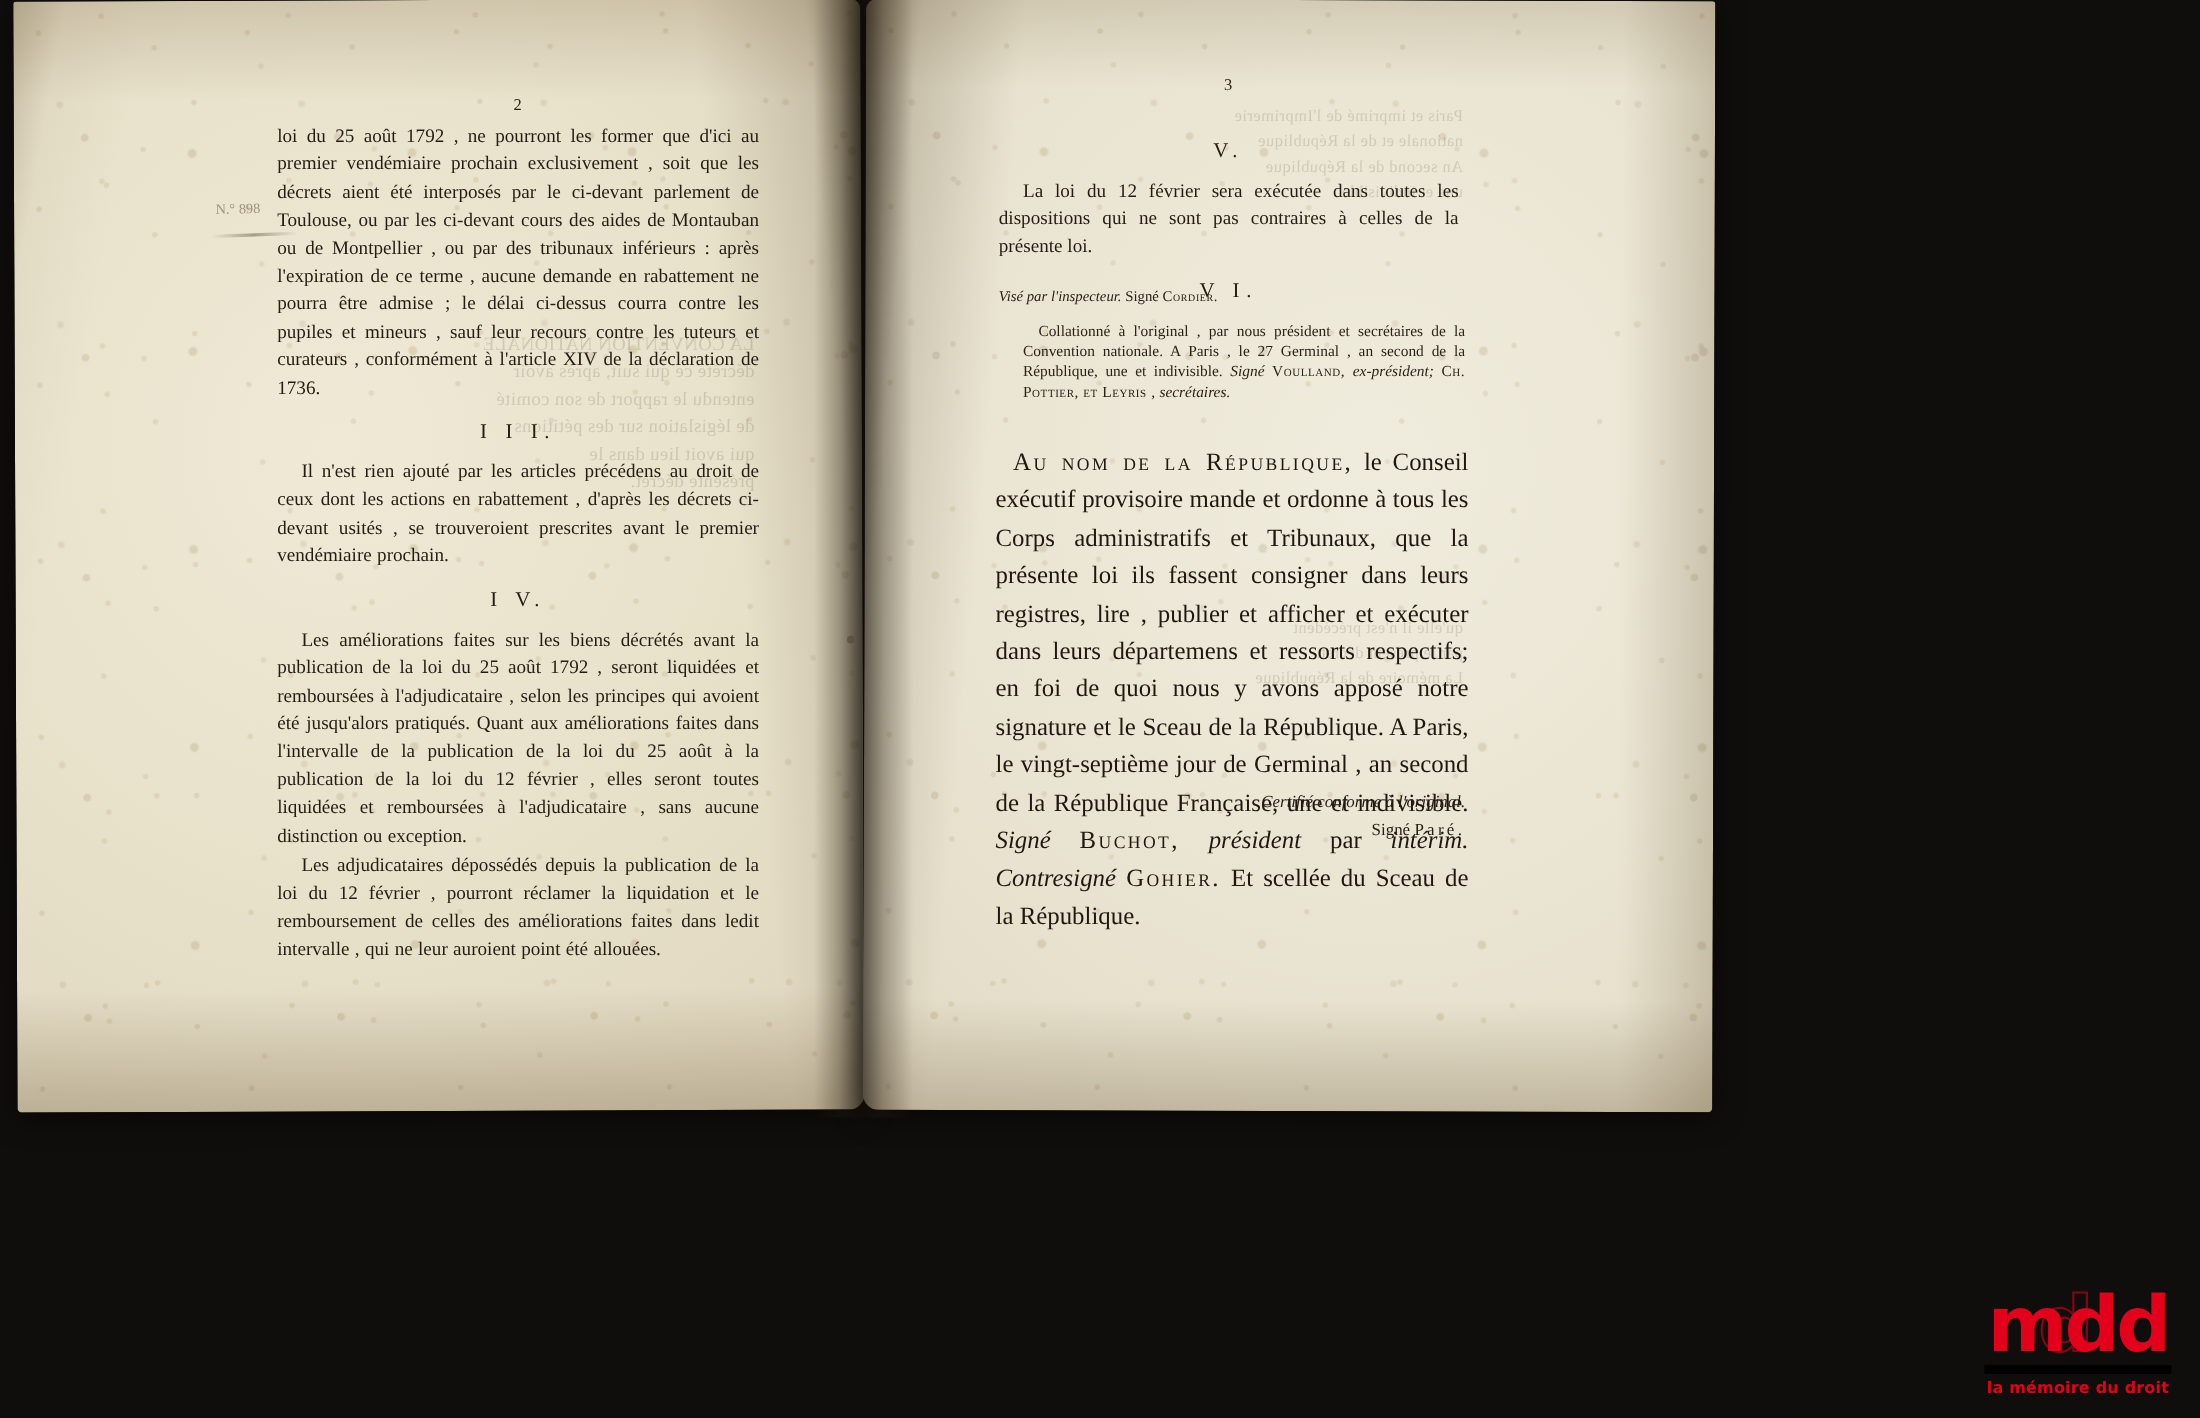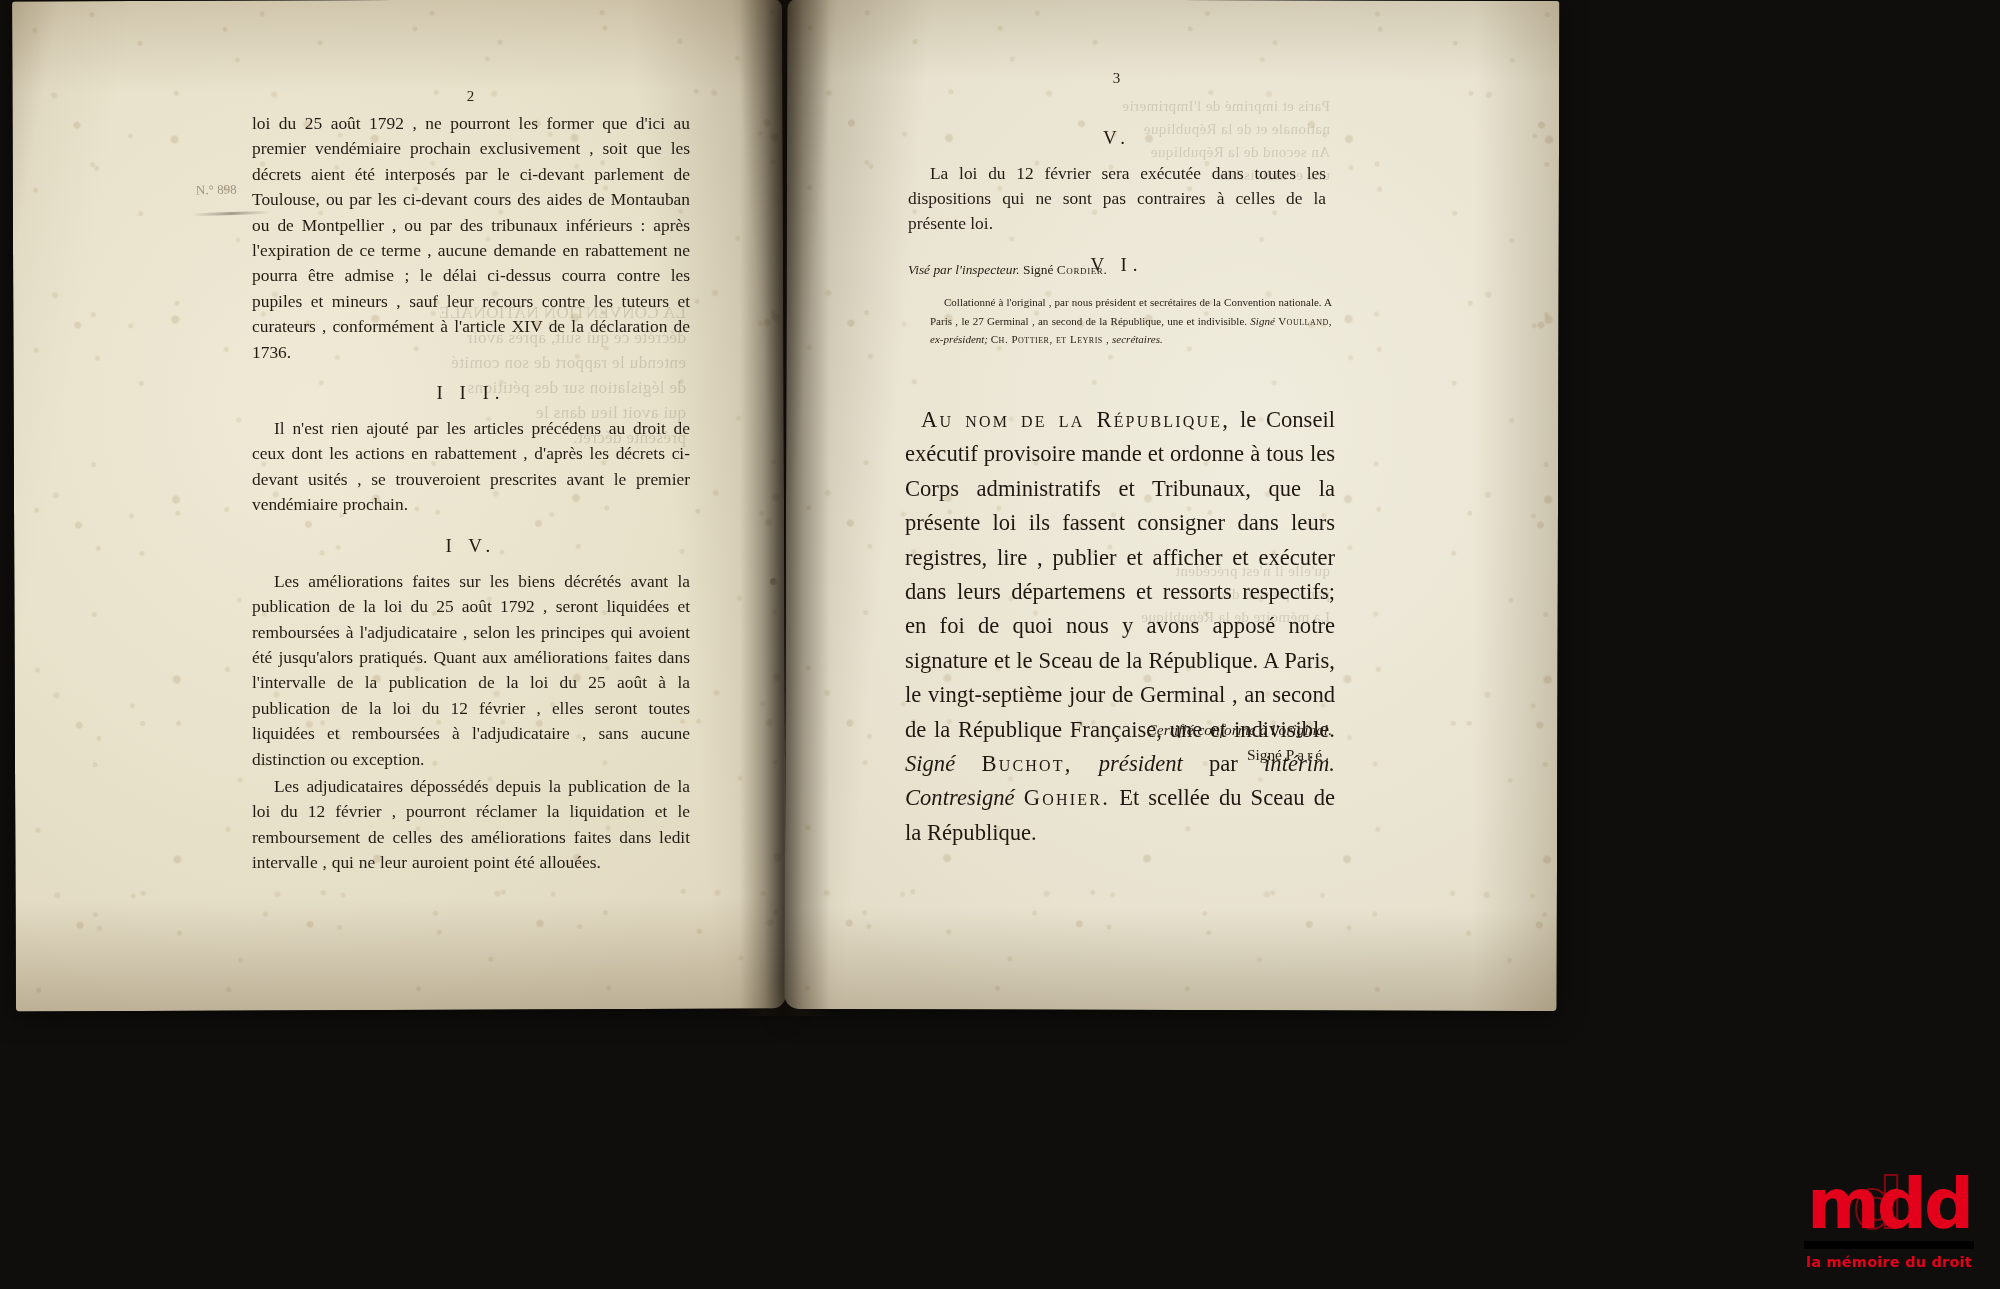--- a/index.html
+++ b/index.html
@@ -186,21 +186,21 @@
   #vise-line .smallcaps {
     font-variant: small-caps;
     letter-spacing: 0.6px;
   }
 
   
   #collation {
     position: absolute;
     left: 930px; top: 293px;
     width: 402px;
-    font-size: 11px;
+    font-size: 14px;
     line-height: 18.6px;
     text-align: justify;
     text-indent: 14px;
     color: #2a2117;
   }
   #collation .ital { font-style: italic; }
   #collation .smallcaps { font-variant: small-caps; letter-spacing: 0.5px; }
 
   
   #proclamation {

